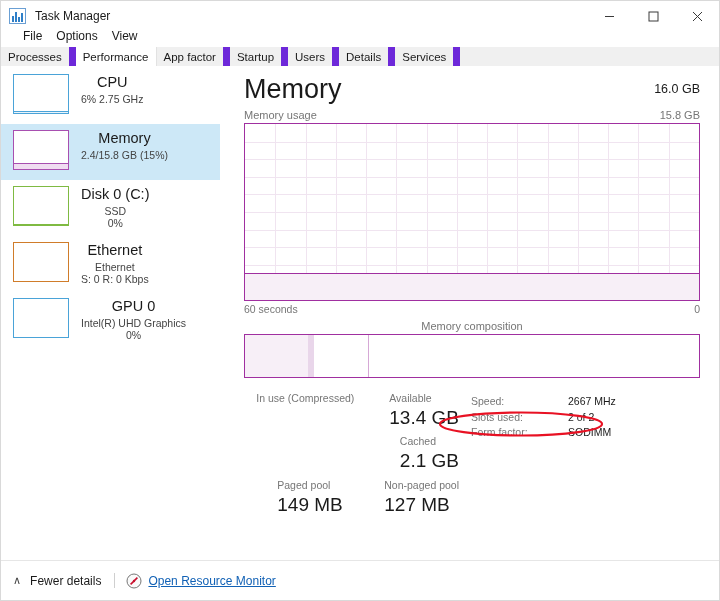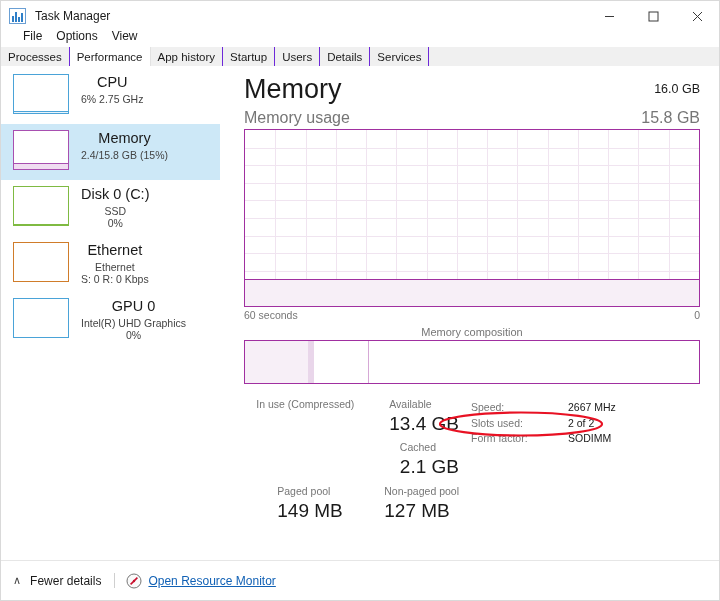--- a/index.html
+++ b/index.html
@@ -55,21 +55,21 @@
     position: absolute; left: 0; top: 46px; width: 718px; height: 20px;
     background: #f0f0f0;
     display: flex; align-items: stretch;
     border-bottom: 1px solid #ffffff;
   }
   .tab {
     font-size: 11.5px; color: #1a1a1a;
     padding: 2px 7px 1px 7px;
     display: flex; align-items: center;
     cursor: default;
-    border-right: 1px solid #6d28d9;
+    border-right: 7px solid #6d28d9;
   }
   .tab.active { background: #ffffff; border-right: 1px solid #e2e2e2; }
 
   
   .sidebar {
     position: absolute; left: 0; top: 67px; width: 219px; height: 492px;
     background: #ffffff;
   }
   .side-item {
     position: relative; display: flex; align-items: flex-start;
@@ -90,21 +90,21 @@
   .main {
     position: absolute; left: 219px; top: 67px; width: 499px; height: 492px;
     background: #ffffff;
   }
   .hdr { position: relative; padding: 8px 19px 0 24px; }
   .hdr-title { font-size: 27px; color: #1a1a1a; font-weight: normal; line-height: 1.0; }
   .hdr-right { position: absolute; right: 19px; top: 14px; font-size: 12.5px; color: #1a1a1a; }
   .sub-row {
     position: relative; margin: 6px 19px 0 24px;
     display: flex; justify-content: space-between;
-    font-size: 16px; color: #767676;
+    font-size: 11px; color: #767676;
   }
 
   
   .graph-wrap { margin: 2px 19px 0 24px; position: relative; }
   .graph {
     position: relative; height: 178px;
     border: 1px solid #a02fa0; background: #ffffff; overflow: hidden;
   }
   .grid-v, .grid-h { position: absolute; background: #f0e4f0; }
   .grid-v { top: 0; bottom: 0; width: 1px; }
@@ -202,21 +202,21 @@
 
   <div class="menubar">
     <div class="menuitem">File</div>
     <div class="menuitem">Options</div>
     <div class="menuitem">View</div>
   </div>
 
   <div class="tabbar">
     <div class="tab">Processes</div>
     <div class="tab active">Performance</div>
-    <div class="tab">App history</div>
+    <div class="tab">App factor</div>
     <div class="tab">Startup</div>
     <div class="tab">Users</div>
     <div class="tab">Details</div>
     <div class="tab">Services</div>
   </div>
 
   <div class="sidebar">
 
     <div class="side-item">
       <div class="side-thumb" style="border-color:#4aa3d8;">

